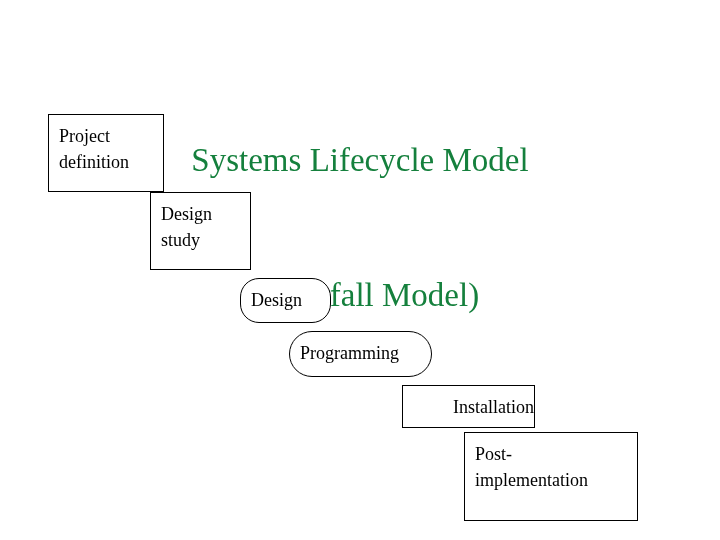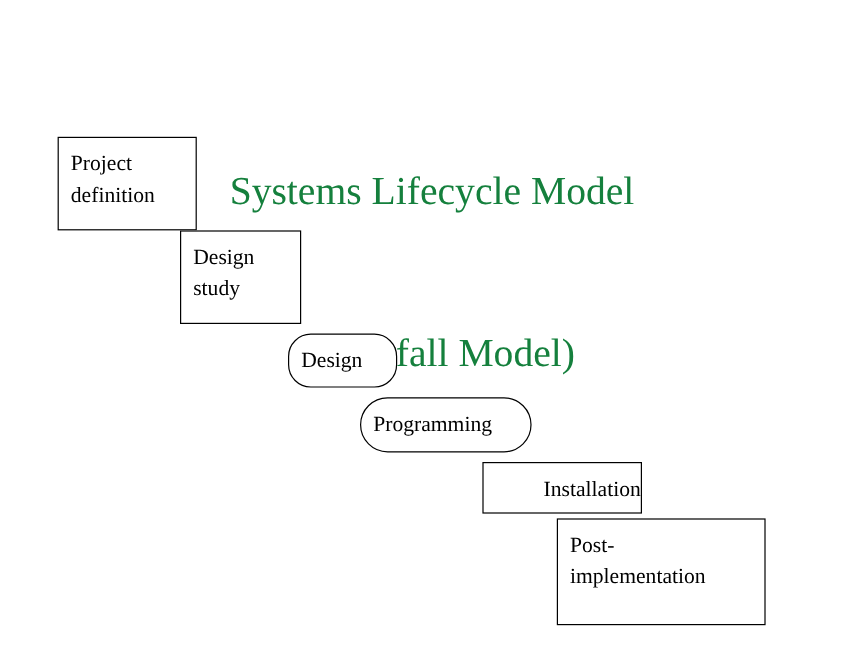--- a/index.html
+++ b/index.html
@@ -54,20 +54,20 @@
   </div>
 
   <div class="stage-box" style="left:48px;  top:114px; width:116px; height:78px;">Project
 definition</div>
 
   <div class="stage-box" style="left:150px; top:192px; width:101px; height:78px;">Design
 study</div>
 
   <div class="stage-box" style="left:240px; top:278px; width:91px;  height:45px;border-radius:19px;">Design</div>
 
-  <div class="stage-box" style="left:300px; top:331px; width:143px; height:46px;border-radius:23px;">Programming</div>
+  <div class="stage-box" style="left:289px; top:331px; width:143px; height:46px;border-radius:23px;">Programming</div>
 
   <div class="stage-box" style="left:402px; top:385px; width:133px; height:43px;text-align:right;">Installation</div>
 
   <div class="stage-box" style="left:464px; top:432px; width:174px; height:89px;">Post-
 implementation</div>
 
 </div>
 
 </body></html>

